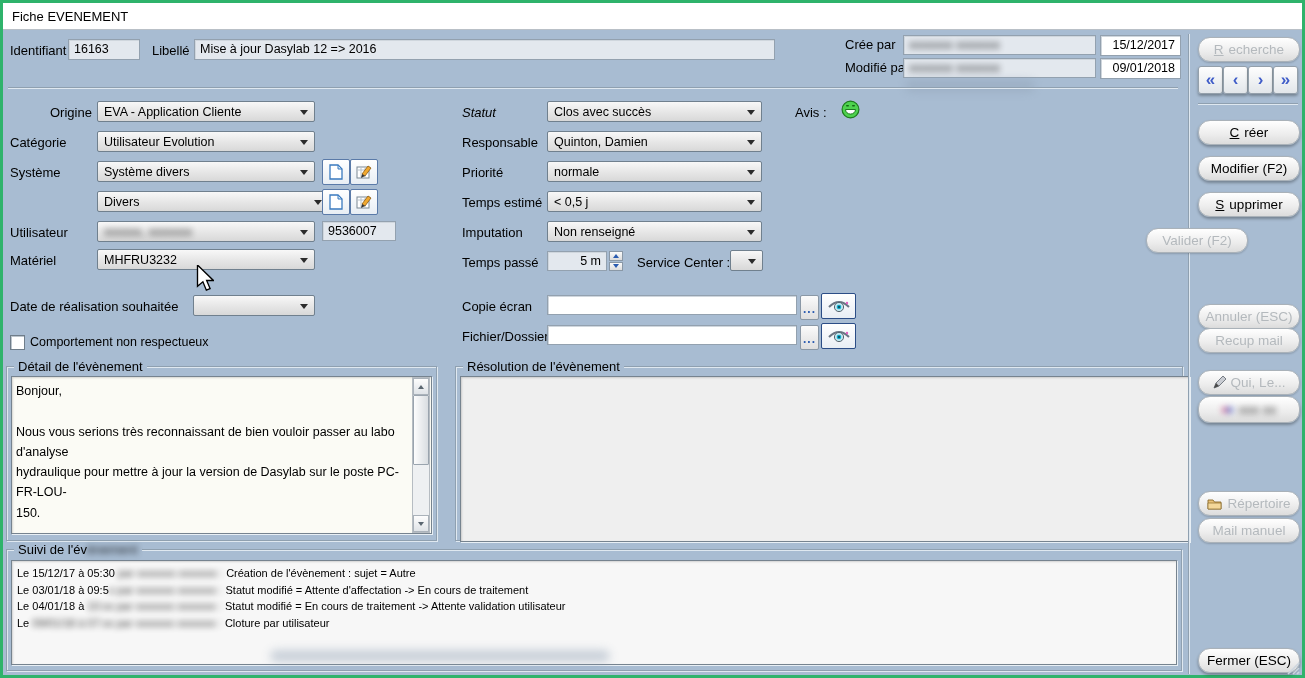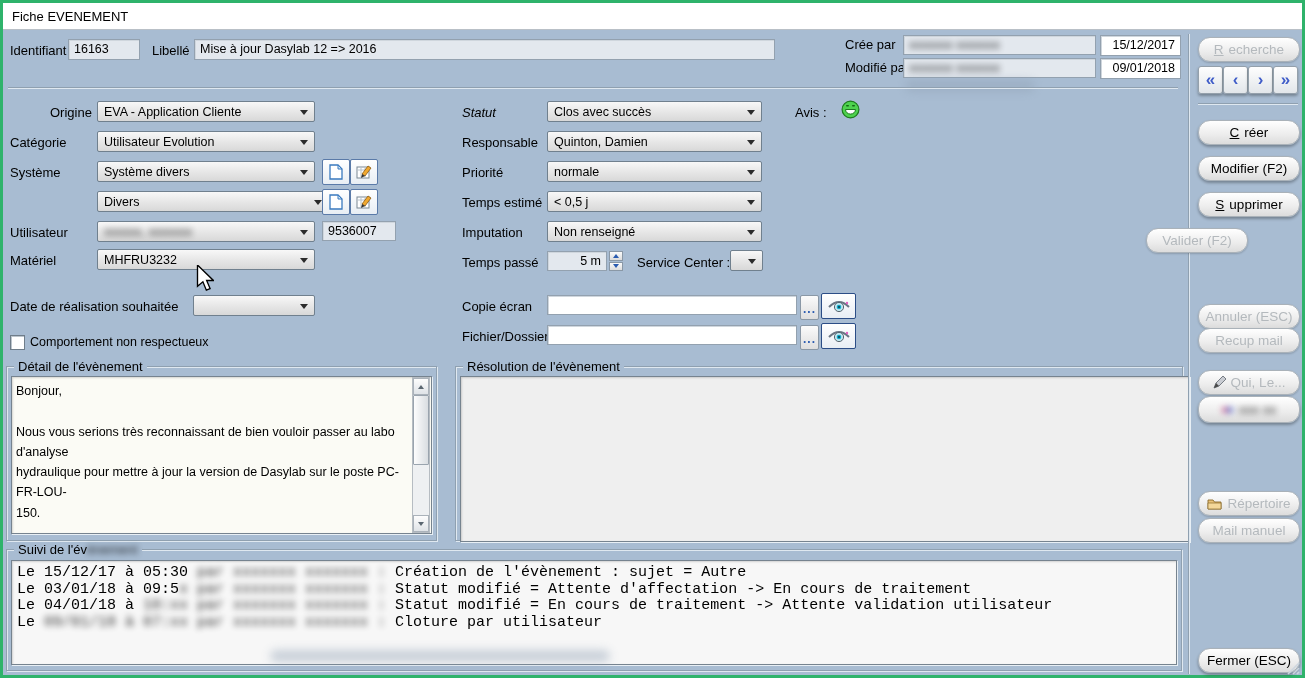--- a/index.html
+++ b/index.html
@@ -47,21 +47,21 @@
             display:flex;align-items:center;justify-content:center;}
   .tri-up{width:0;height:0;border-left:3px solid transparent;border-right:3px solid transparent;border-bottom:4px solid #2a5bb0;}
   .tri-dn{width:0;height:0;border-left:3px solid transparent;border-right:3px solid transparent;border-top:4px solid #2a5bb0;}
   .sb{position:absolute;width:16px;background:#eef0f2;border:1px solid #b6bcc2;}
   .sb .btn{position:absolute;left:0;width:14px;height:15px;background:linear-gradient(180deg,#fdfdfd,#dfe3e7);
            border:1px solid #aab2ba;display:flex;align-items:center;justify-content:center;}
   .sb .thumb{position:absolute;left:0;width:14px;background:linear-gradient(90deg,#fdfdfd,#d9dde1);
              border:1px solid #9aa4ae;border-radius:1px;}
   .sb .tri-up,.sb .tri-dn{border-left-width:3px;border-right-width:3px;}
   .sb .tri-up{border-bottom-color:#5a6670;} .sb .tri-dn{border-top-color:#5a6670;}
-  .loglines{position:absolute;font-size:15px;line-height:16.5px;white-space:nowrap;font-family:Liberation Mono, monospace;}
+  .loglines{position:absolute;font-size:11px;line-height:16.5px;white-space:nowrap;}
 </style>
 </head>
 <body>
 
 <div class="win">
 
   <div class="abs titlebar">
     <span>Fiche EVENEMENT</span>
   </div>
   <div class="abs surface"></div>

